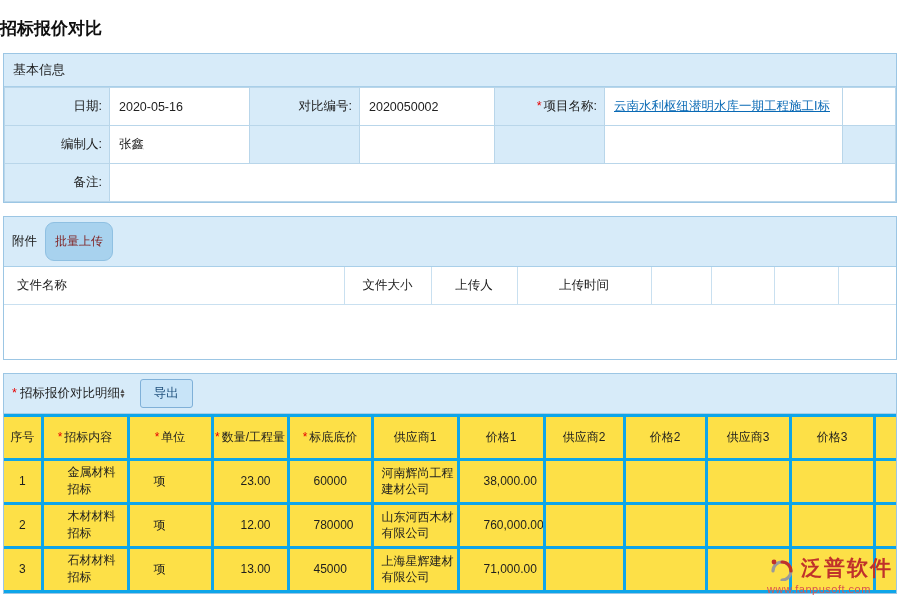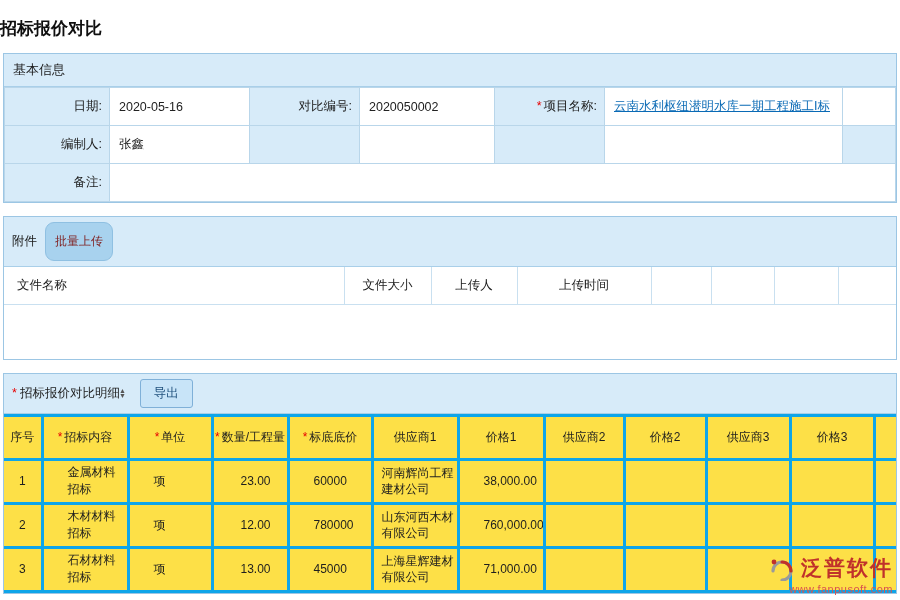--- a/index.html
+++ b/index.html
@@ -134,21 +134,20 @@
   .cell-center { text-align: center; }
   .cell-left { text-align: left; padding-left: 24px; }
   .cell-qty { text-align: right; padding-right: 16px; }
   .cell-wrap { text-align: left; padding-left: 8px; line-height: 1.35; }
 
   
   .footer-logo {
     position: absolute;
     right: 7px;
     bottom: 5px;
-    text-align: right;
     background: transparent;
   }
   .brand-row { display: flex; align-items: center; justify-content: flex-end; gap: 4px; }
   .brand-text {
     color: #c0312b;
     font-size: 21px;
     font-weight: bold;
     letter-spacing: 2px;
   }
   .brand-url {

